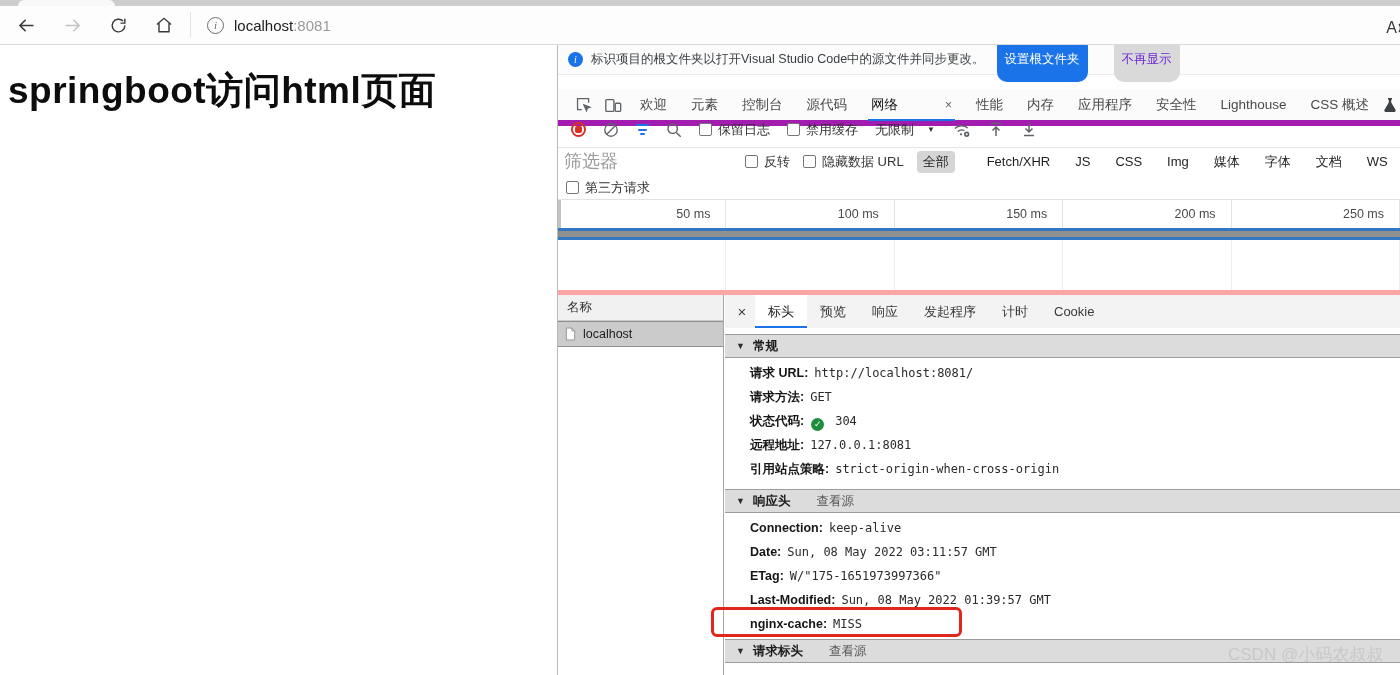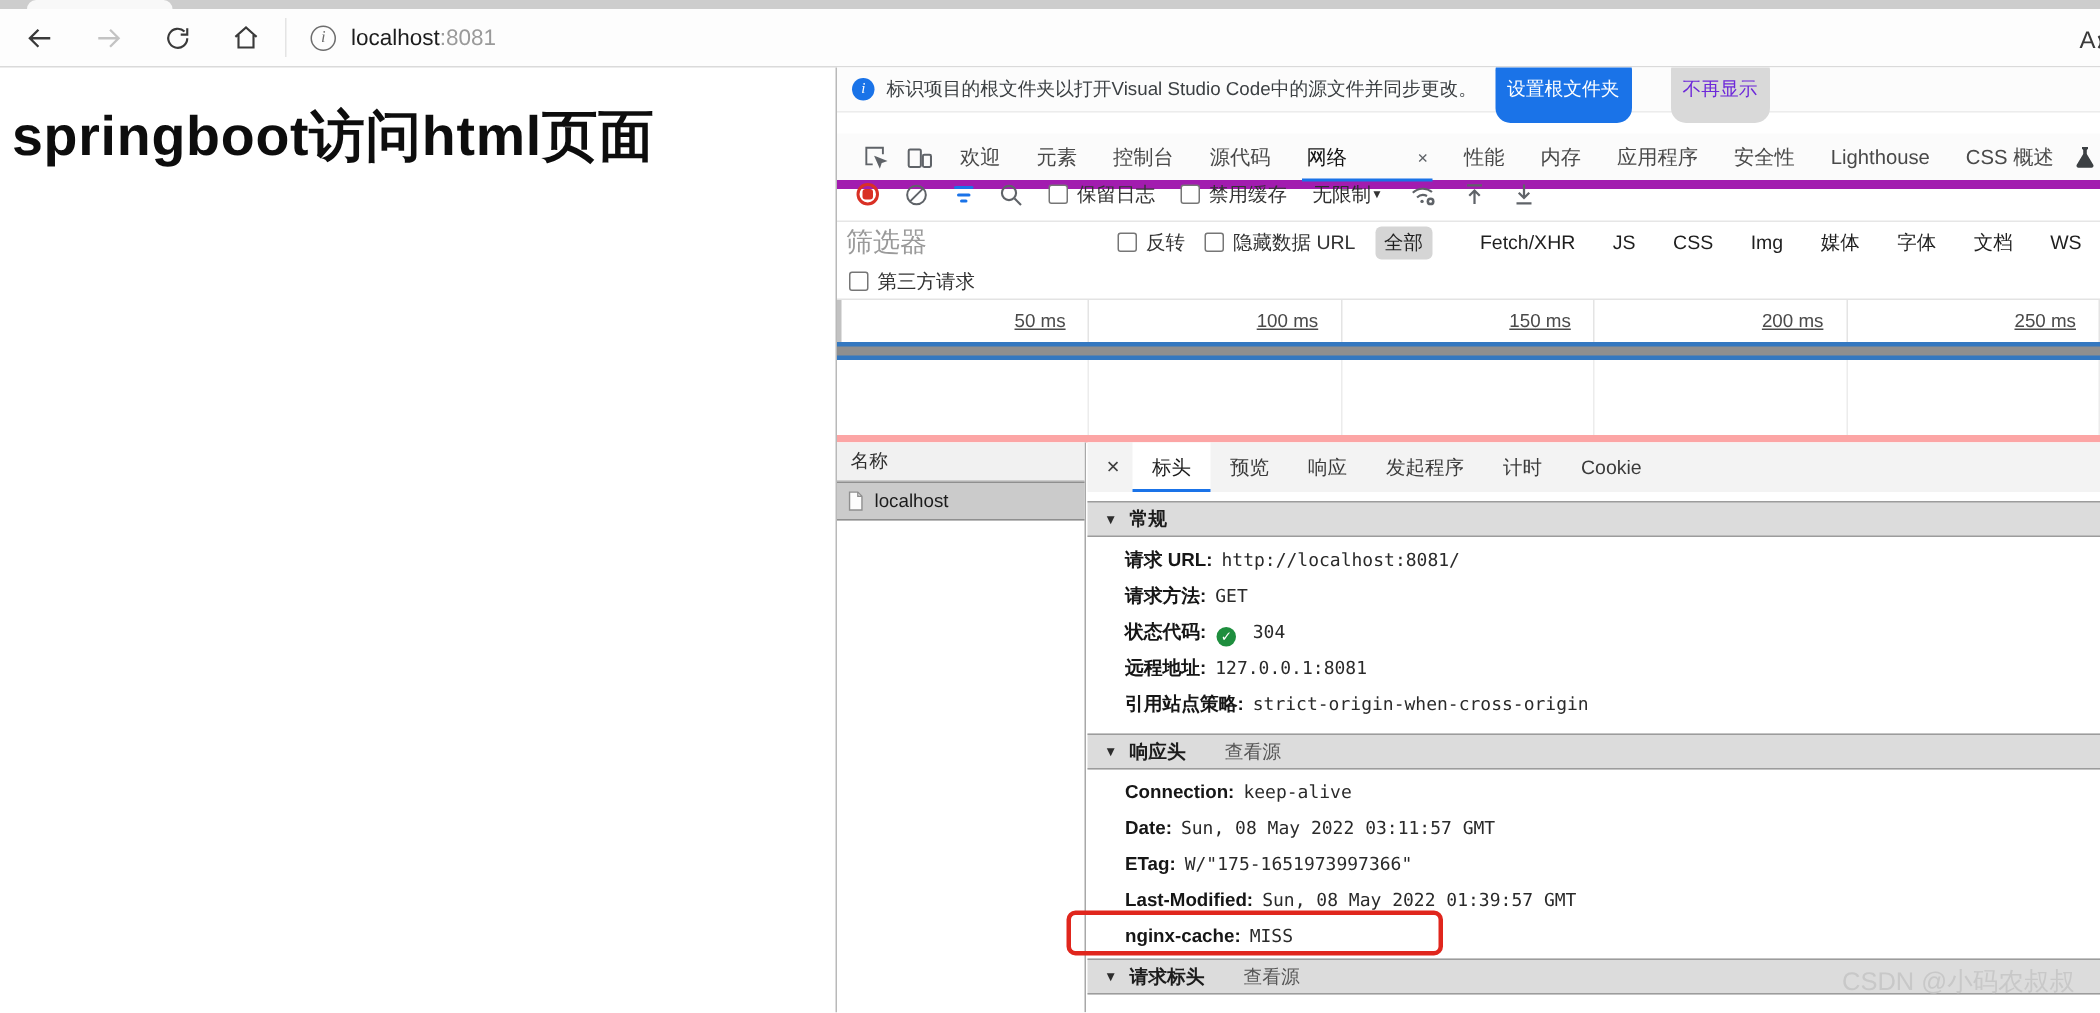--- a/index.html
+++ b/index.html
@@ -43,35 +43,35 @@
 
   .net-toolbar { top:67px; height:36px; border-bottom:1px solid #e6e6e6; display:flex; align-items:center; gap:17px; padding-left:13px; }
   .tool-icon { display:flex; align-items:center; justify-content:center; }
   .record-icon { width:15px; height:15px; border:2px solid #d93025; border-radius:50%; display:flex; align-items:center; justify-content:center; }
   .record-icon i { display:block; width:7px; height:7px; background:#d93025; border-radius:2px; }
   .funnel { display:flex; flex-direction:column; gap:2.5px; align-items:center; }
   .funnel i { display:block; height:2px; background:#1a73e8; border-radius:1px; }
   .funnel i:nth-child(1){width:13px;} .funnel i:nth-child(2){width:9px;} .funnel i:nth-child(3){width:5px;}
   .cb { width:13px; height:13px; min-width:13px; border:1px solid #767676; border-radius:2px; background:#fff; display:inline-block; }
   .cb-row { display:flex; align-items:center; gap:6px; white-space:nowrap; }
-  .throttle { display:flex; align-items:center; color:#2c2c2c;text-align:right; }
+  .throttle { display:flex; align-items:center; gap:13px; color:#2c2c2c;text-align:right; }
   .caret { font-size:8px; color:#333; }
 
   .filter-bar { top:103px; height:52px; border-bottom:1px solid #e3e3e3; }
   .filter-row1 { height:27px; display:flex; align-items:center; gap:13px; padding:0 8px 0 6px; }
   .filter-input { width:168px; border:none; outline:none; background:transparent; font-size:18px; color:#333; font-family:inherit; }
   .filter-input::placeholder { color:#9a9a9a; }
   .type-pill { padding:2px 6px; border-radius:4px; color:#1f1f1f; white-space:nowrap; }
   .type-pill.selected { background:#d5d5d5; }
   .types { display:flex; align-items:center; gap:13px; color:#2c2c2c; white-space:nowrap; }
   .vdiv { width:1px; height:15px; background:#c9c9c9; }
   .filter-row2 { height:25px; display:flex; align-items:center; gap:7px; padding-left:8px; }
 
   .timeline { top:155px; height:28px; display:grid; grid-template-columns:repeat(5,1fr); }
-  .tick { border-right:1px solid #e4e4e4; display:flex; align-items:center; justify-content:flex-end; padding-right:15px; font-size:12.5px; color:#4a4a4a;text-decoration:underline; }
+  .tick { border-right:1px solid #e4e4e4; display:flex; align-items:center; justify-content:flex-end; padding-right:15px; font-size:12.5px; color:#4a4a4a; }
   .timeline-edge { position:absolute; left:0; top:155px; width:3px; height:28px; background:#c2c2c2; }
   .overview { top:183px; height:12px; background:#8f8f8f; border-top:3px solid #3478c0; border-bottom:3px solid #3478c0; }
   .waterfall { top:195px; height:50px; display:grid; grid-template-columns:repeat(5,1fr); }
   .wcol { border-right:1px solid #ececec; }
 
   .split { top:245px; bottom:0; border-top:5px solid #fca5a5; }
   .name-col { position:absolute; left:0; top:0; width:166px; height:100%; border-right:1px solid #a8a8a8; background:#fff; }
   .name-header { height:26px; background:#f1f1f1; border-bottom:1px solid #cccccc; display:flex; align-items:center; padding-left:9px; font-size:12.5px; color:#2f2f2f; }
   .req-row { height:26px; background:#cbcbcb; border-top:1px solid #8f8f8f; border-bottom:1px solid #8f8f8f; display:flex; align-items:center; gap:7px; padding-left:7px; font-size:12.5px; color:#1b1b1b; }
 

